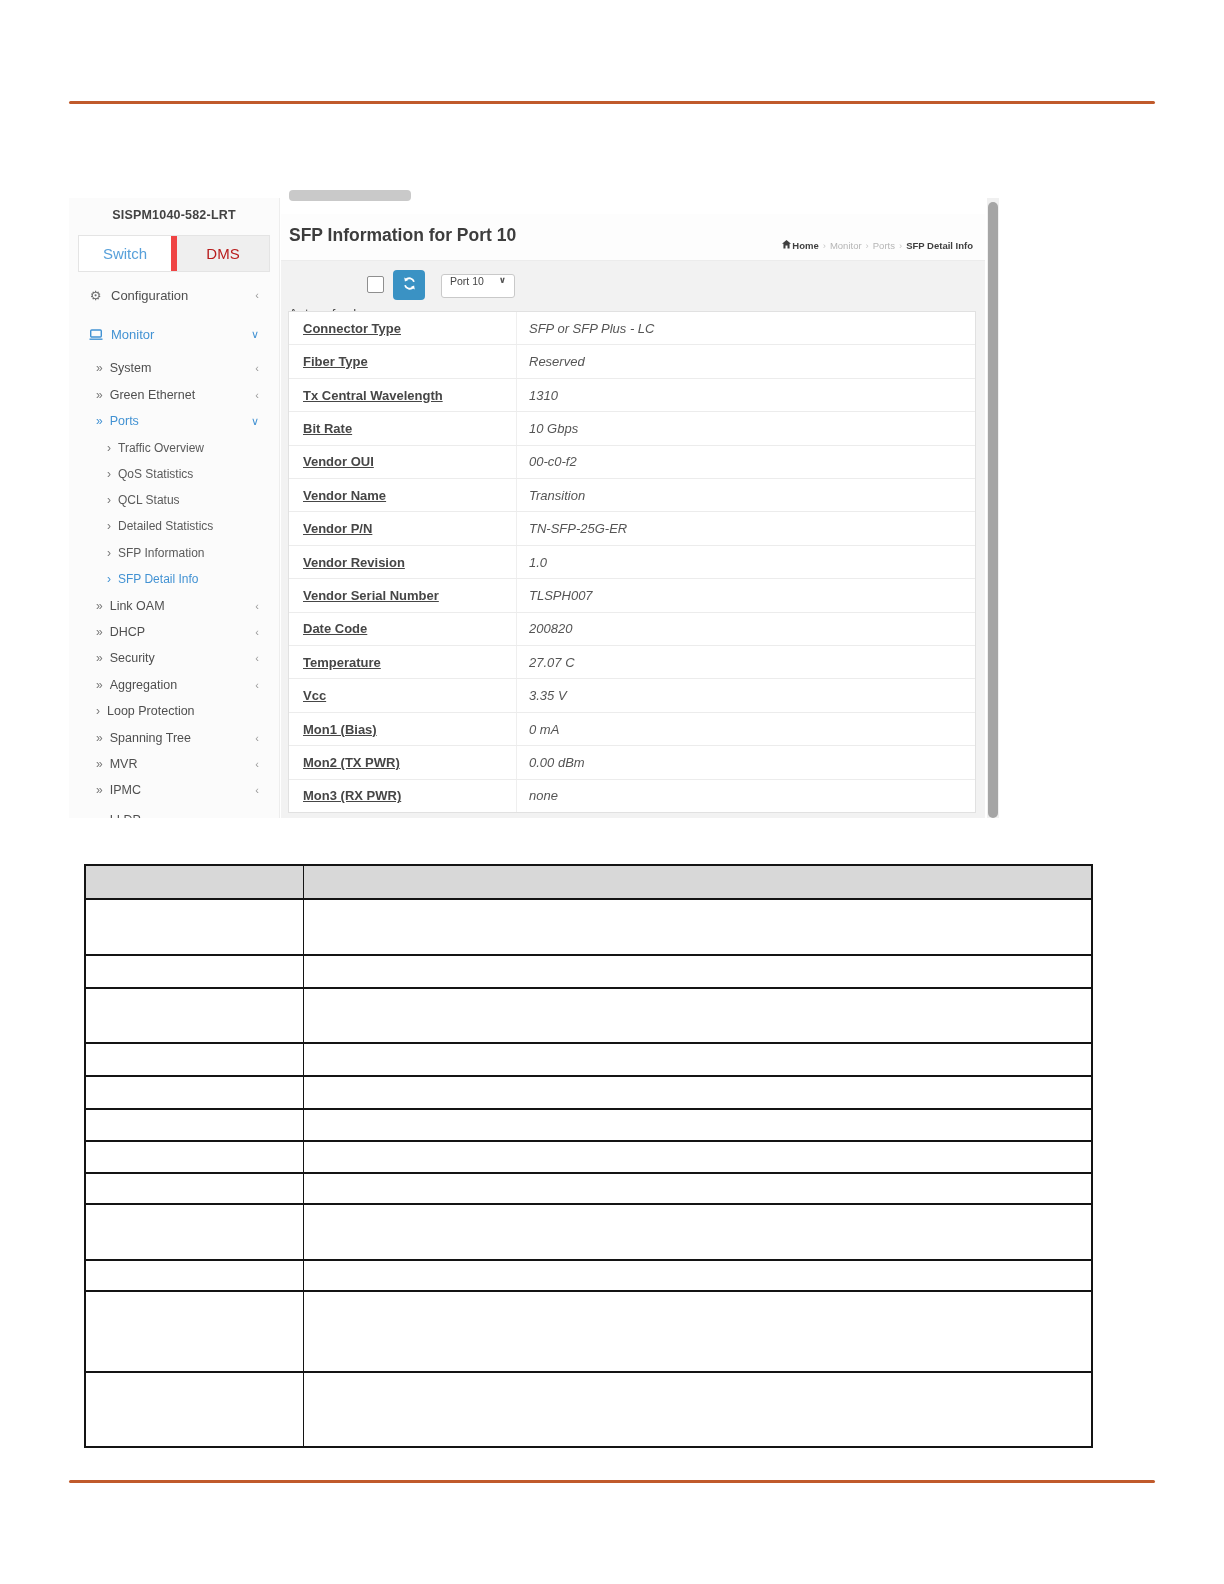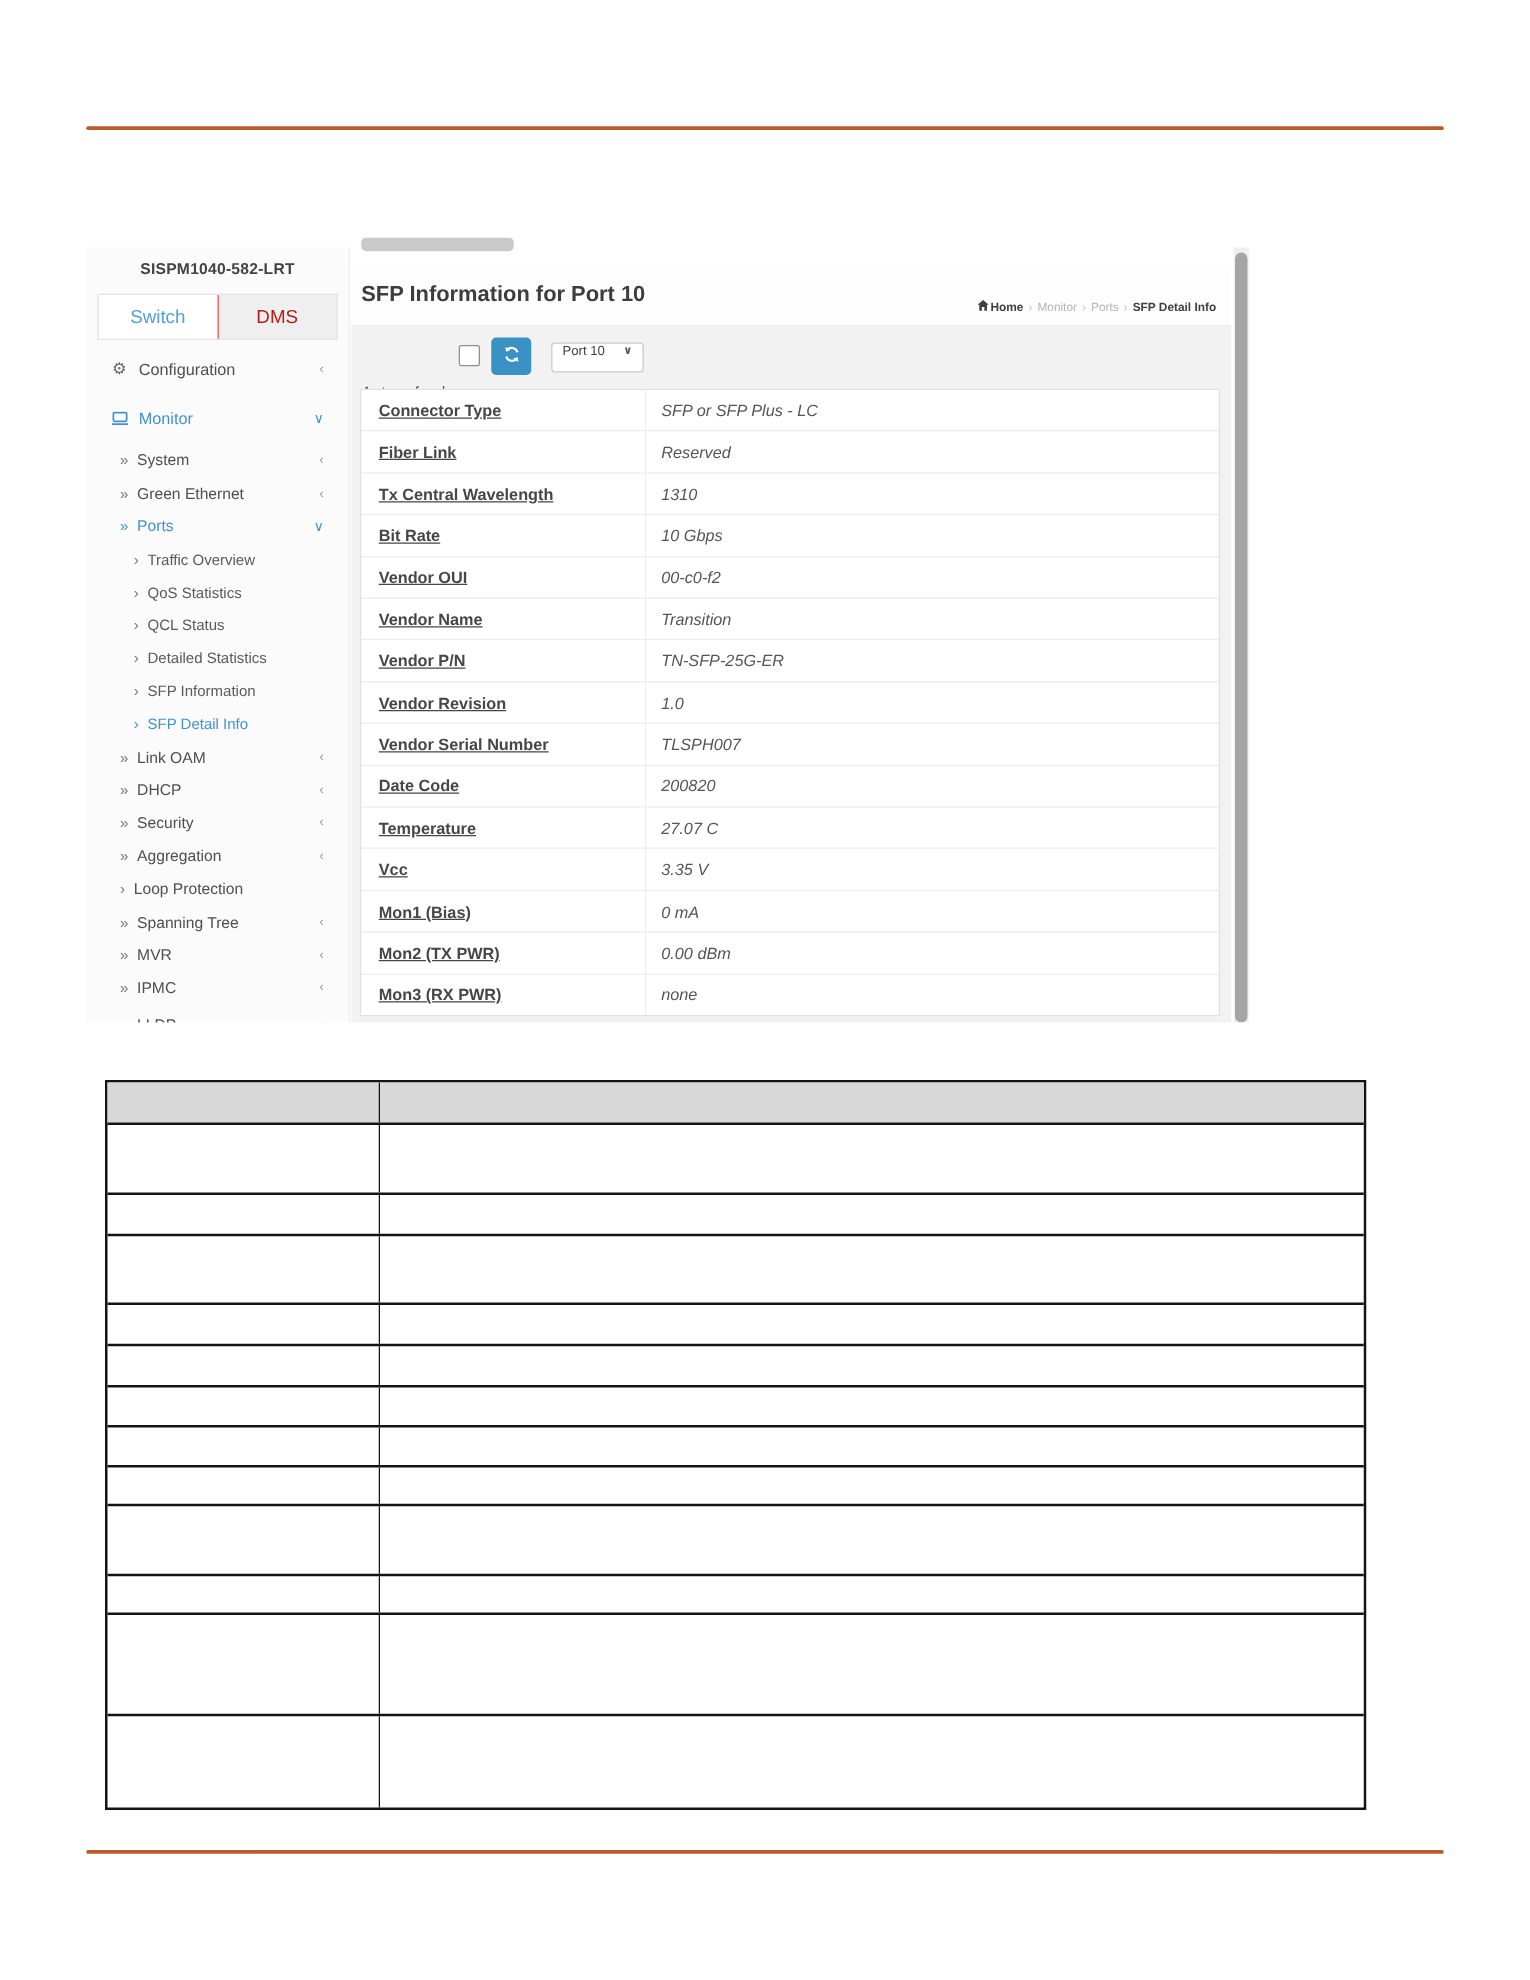--- a/index.html
+++ b/index.html
@@ -12,21 +12,21 @@
   .rule-bottom { left:69px; top:1480px; width:1086px; }
 
   
   .shot { position:absolute; left:69px; top:190px; width:931px; height:628px; overflow:hidden; background:#fff; }
   .shot-fragment { position:absolute; left:220px; top:0; width:122px; height:11px; background:#c9c9c9; border-radius:4px; }
 
   .sb { position:absolute; left:0; top:8px; width:211px; height:620px; background:#fbfbfb; border-right:1px solid #ededed; }
   .sb-title { position:absolute; top:10px; left:0; right:0; text-align:center; font-size:12.5px; font-weight:600; color:#434343; letter-spacing:.2px; }
   .tabs { position:absolute; top:37px; left:9px; right:9px; height:37px; background:#efefef; border:1px solid #e4e4e4; display:flex; }
   .tab { flex:1; display:flex; align-items:center; justify-content:center; font-size:15px; color:#b91c1c; cursor:default; }
-  .tab.active { background:#fff; color:#57a0da; border-right:1px solid #ef4444; }
+  .tab.active { background:#fff; color:#57a0da; border-right:6px solid #ef4444; }
 
   .sb-item { position:absolute; left:8px; right:6px; height:20px; display:flex; align-items:center; font-size:12.5px; color:#4f4f4f; }
   .sb-item.lvl0 { padding-left:11px; gap:8px; font-size:13px; }
   .sb-item.lvl1 { padding-left:19px; gap:7px; }
   .sb-item.lvl2 { padding-left:30px; gap:7px; font-size:12px; color:#5a5a5a; }
   .sb-item.active { color:#4292d3; }
   .sb-pre { font-size:12px; color:#787878; }
   .sb-item.active .sb-pre { color:#4292d3; }
   .sb-ic { display:inline-flex; width:15px; justify-content:center; color:#6b6b6b; font-size:13px; }
   .sb-item.active .sb-ic { color:#4292d3; }
@@ -219,21 +219,21 @@
         <span>Port 10</span>
         <span class="chev">∨</span>
       </div>
 
       <div class="card" id="sfp-card">
           <div class="sfp-row">
             <div class="sfp-label">Connector Type</div>
             <div class="sfp-value">SFP or SFP Plus - LC</div>
           </div>
           <div class="sfp-row">
-            <div class="sfp-label">Fiber Link</div>
+            <div class="sfp-label">Fiber Type</div>
             <div class="sfp-value">Reserved</div>
           </div>
           <div class="sfp-row">
             <div class="sfp-label">Tx Central Wavelength</div>
             <div class="sfp-value">1310</div>
           </div>
           <div class="sfp-row">
             <div class="sfp-label">Bit Rate</div>
             <div class="sfp-value">10 Gbps</div>
           </div>

